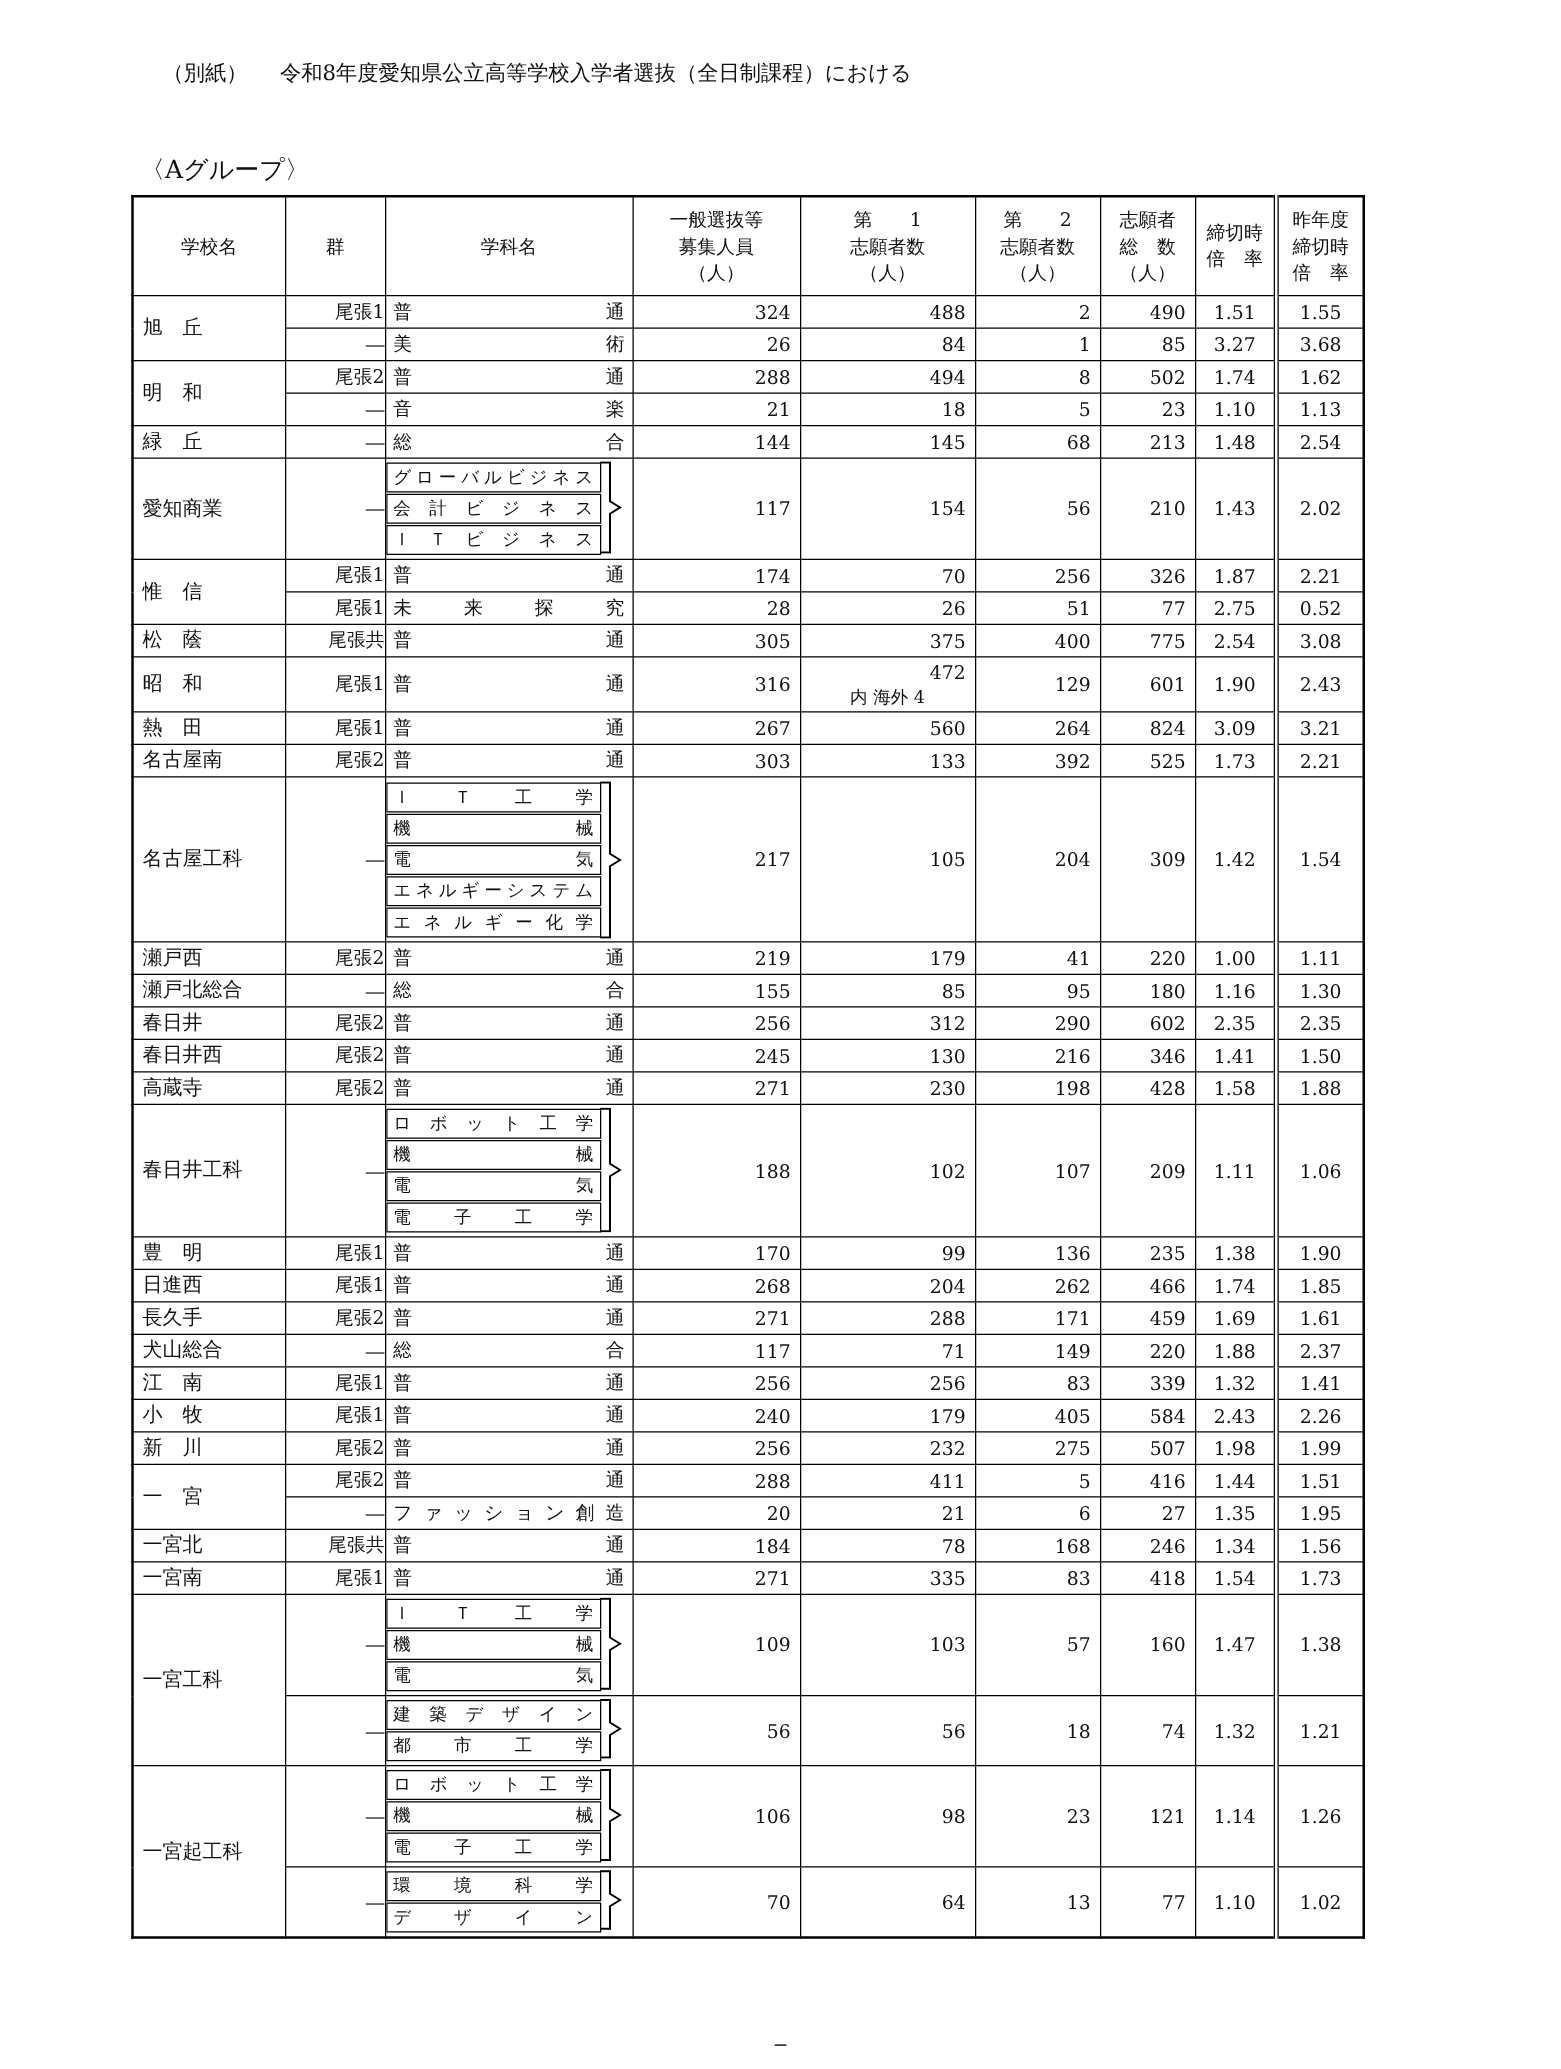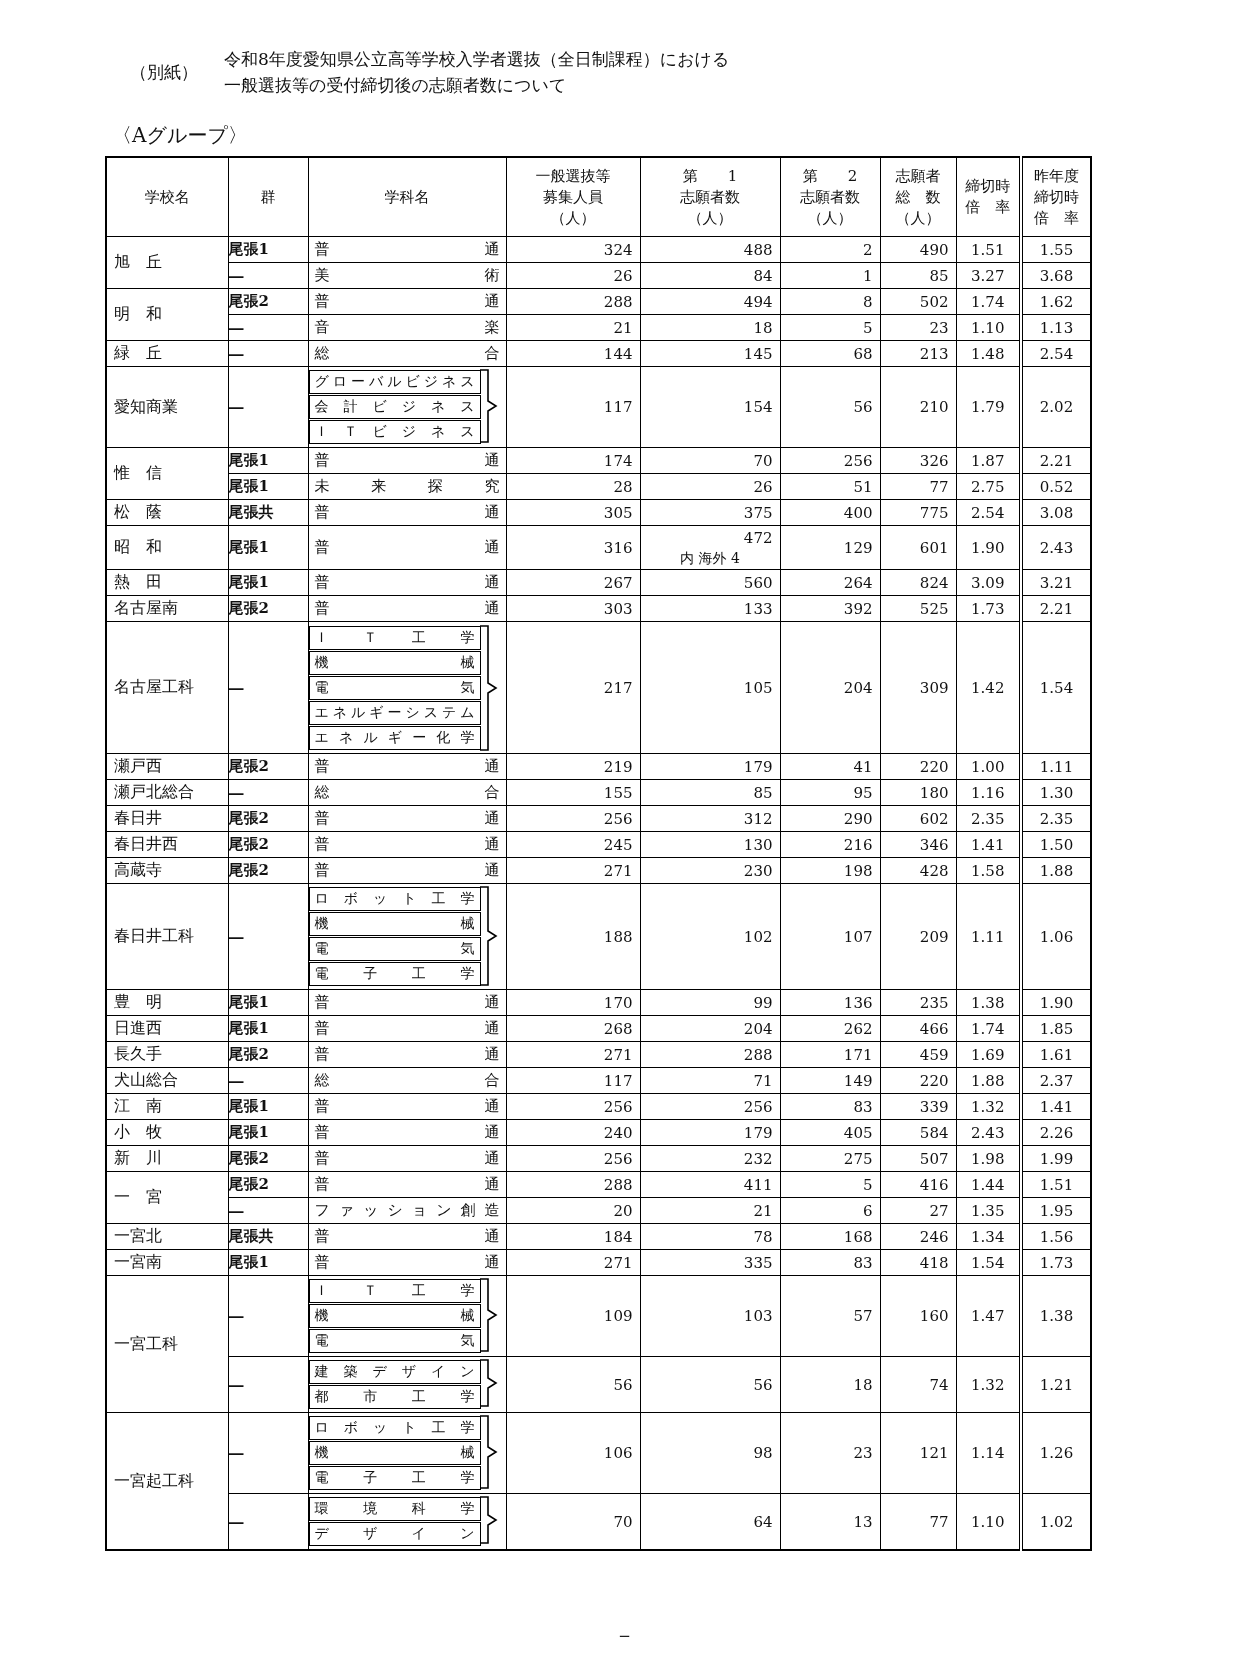--- a/index.html
+++ b/index.html
@@ -37,21 +37,21 @@
   thead th{
     height:78px;
     font-size:15px;
     line-height:21px;
     text-align:center;
     border-bottom:4px double #000;
   }
   th.c-prev_ratio, td.c-prev_ratio{border-left:4px double #000;}
 
   td.school{text-align:left;padding-left:7px;font-size:16px;}
-  td.gun{text-align:left;font-size:15px;font-weight:bold;}
+  td.gun{text-align:right;font-size:15px;}
   td.num{text-align:right;padding-right:7px;font-size:15px;}
   td.ratio{text-align:center;font-size:15px;}
   td.dept-cell{font-size:15px;}
 
   .spread{display:flex;justify-content:space-between;align-items:center;padding:0 6px;width:auto;}
   .spread span{display:inline-block;}
 
   .dept-boxes{position:relative;padding:2px 0;}
   .dept-box{
     box-sizing:border-box;
@@ -73,21 +73,20 @@
   }
 </style>
 </head>
 <body>
 
 <div class="page">
   <div class="title-block">
     <span class="attachment">（別紙）</span>
     <div class="title-lines">
       <div>令和8年度愛知県公立高等学校入学者選抜（全日制課程）における</div>
-      <div>一般選抜等の受付締切後の志願者数について</div>
     </div>
   </div>
   <div class="group-label">〈Aグループ〉</div>
 
   <table class="app-table">
     <colgroup>
       <col style="width:122px">
         <col style="width:80px">
         <col style="width:198px">
       <col style="width:134px">
@@ -258,21 +257,21 @@
               </div>
               <svg width="20" height="74" viewBox="0 0 20 74" class="brace-svg">
                 <path d="M1 1 L9 1 L9 32 L17 37 L9 42 L9 73 L1 73" fill="none" stroke="#000" stroke-width="1.6"></path>
               </svg>
             </div>
           </td>
           <td class="num">117</td>
           <td class="num">154</td>
           <td class="num">56</td>
           <td class="num">210</td>
-          <td class="ratio">1.79</td>
+          <td class="ratio">1.43</td>
           <td class="ratio c-prev_ratio">2.02</td>
         </tr>
         <tr style="height: 26px;">
           <td class="school" rowspan="2">惟　信</td>
           <td class="gun">尾張1</td>
           <td class="dept-cell">
             <div class="spread">
               <span>普</span>
               <span>通</span>
             </div>

